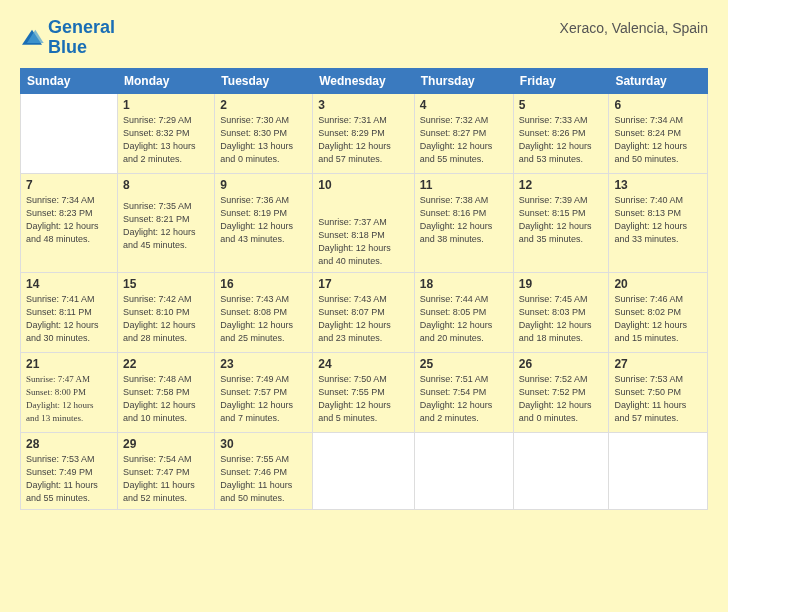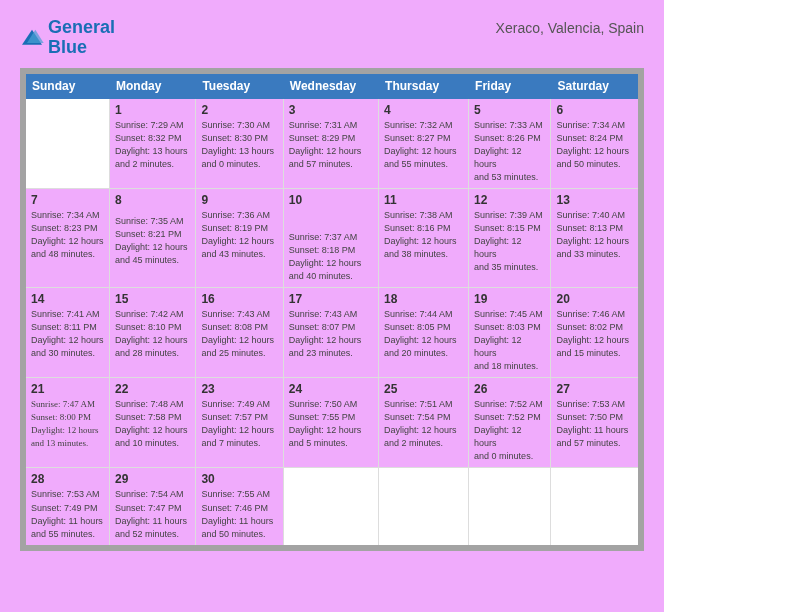--- a/index.html
+++ b/index.html
@@ -4,24 +4,24 @@
   <style>
     * { margin: 0; padding: 0; box-sizing: border-box; }
     body {
       font-family: Arial, sans-serif;
       background: #fff;
       width: 792px;
       height: 612px;
       overflow: hidden;
     }
     .page {
-      width: 664px;
+      width: 728px;
       height: 612px;
       padding: 18px 20px 10px 20px;
-      background: #f0abfc;
+      background: #fef9c3;
     }
     .header {
       display: flex;
       align-items: flex-start;
       justify-content: space-between;
       margin-bottom: 10px;
     }
     .logo {
       display: flex;
       align-items: center;
@@ -50,21 +50,21 @@
       line-height: 1.1;
     }
     .subtitle {
       font-size: 14px;
       color: #555;
       margin-top: 2px;
     }
     .calendar {
       width: 100%;
       border-collapse: collapse;
-      border: 6px solid #a3a3a3;
+      border: 1px solid #a3a3a3;
     }
     .calendar th {
       background-color: #3a7abf;
       color: #fff;
       font-size: 12px;
       font-weight: bold;
       padding: 5px 6px;
       text-align: left;
       border: 1px solid #3a7abf;
     }

